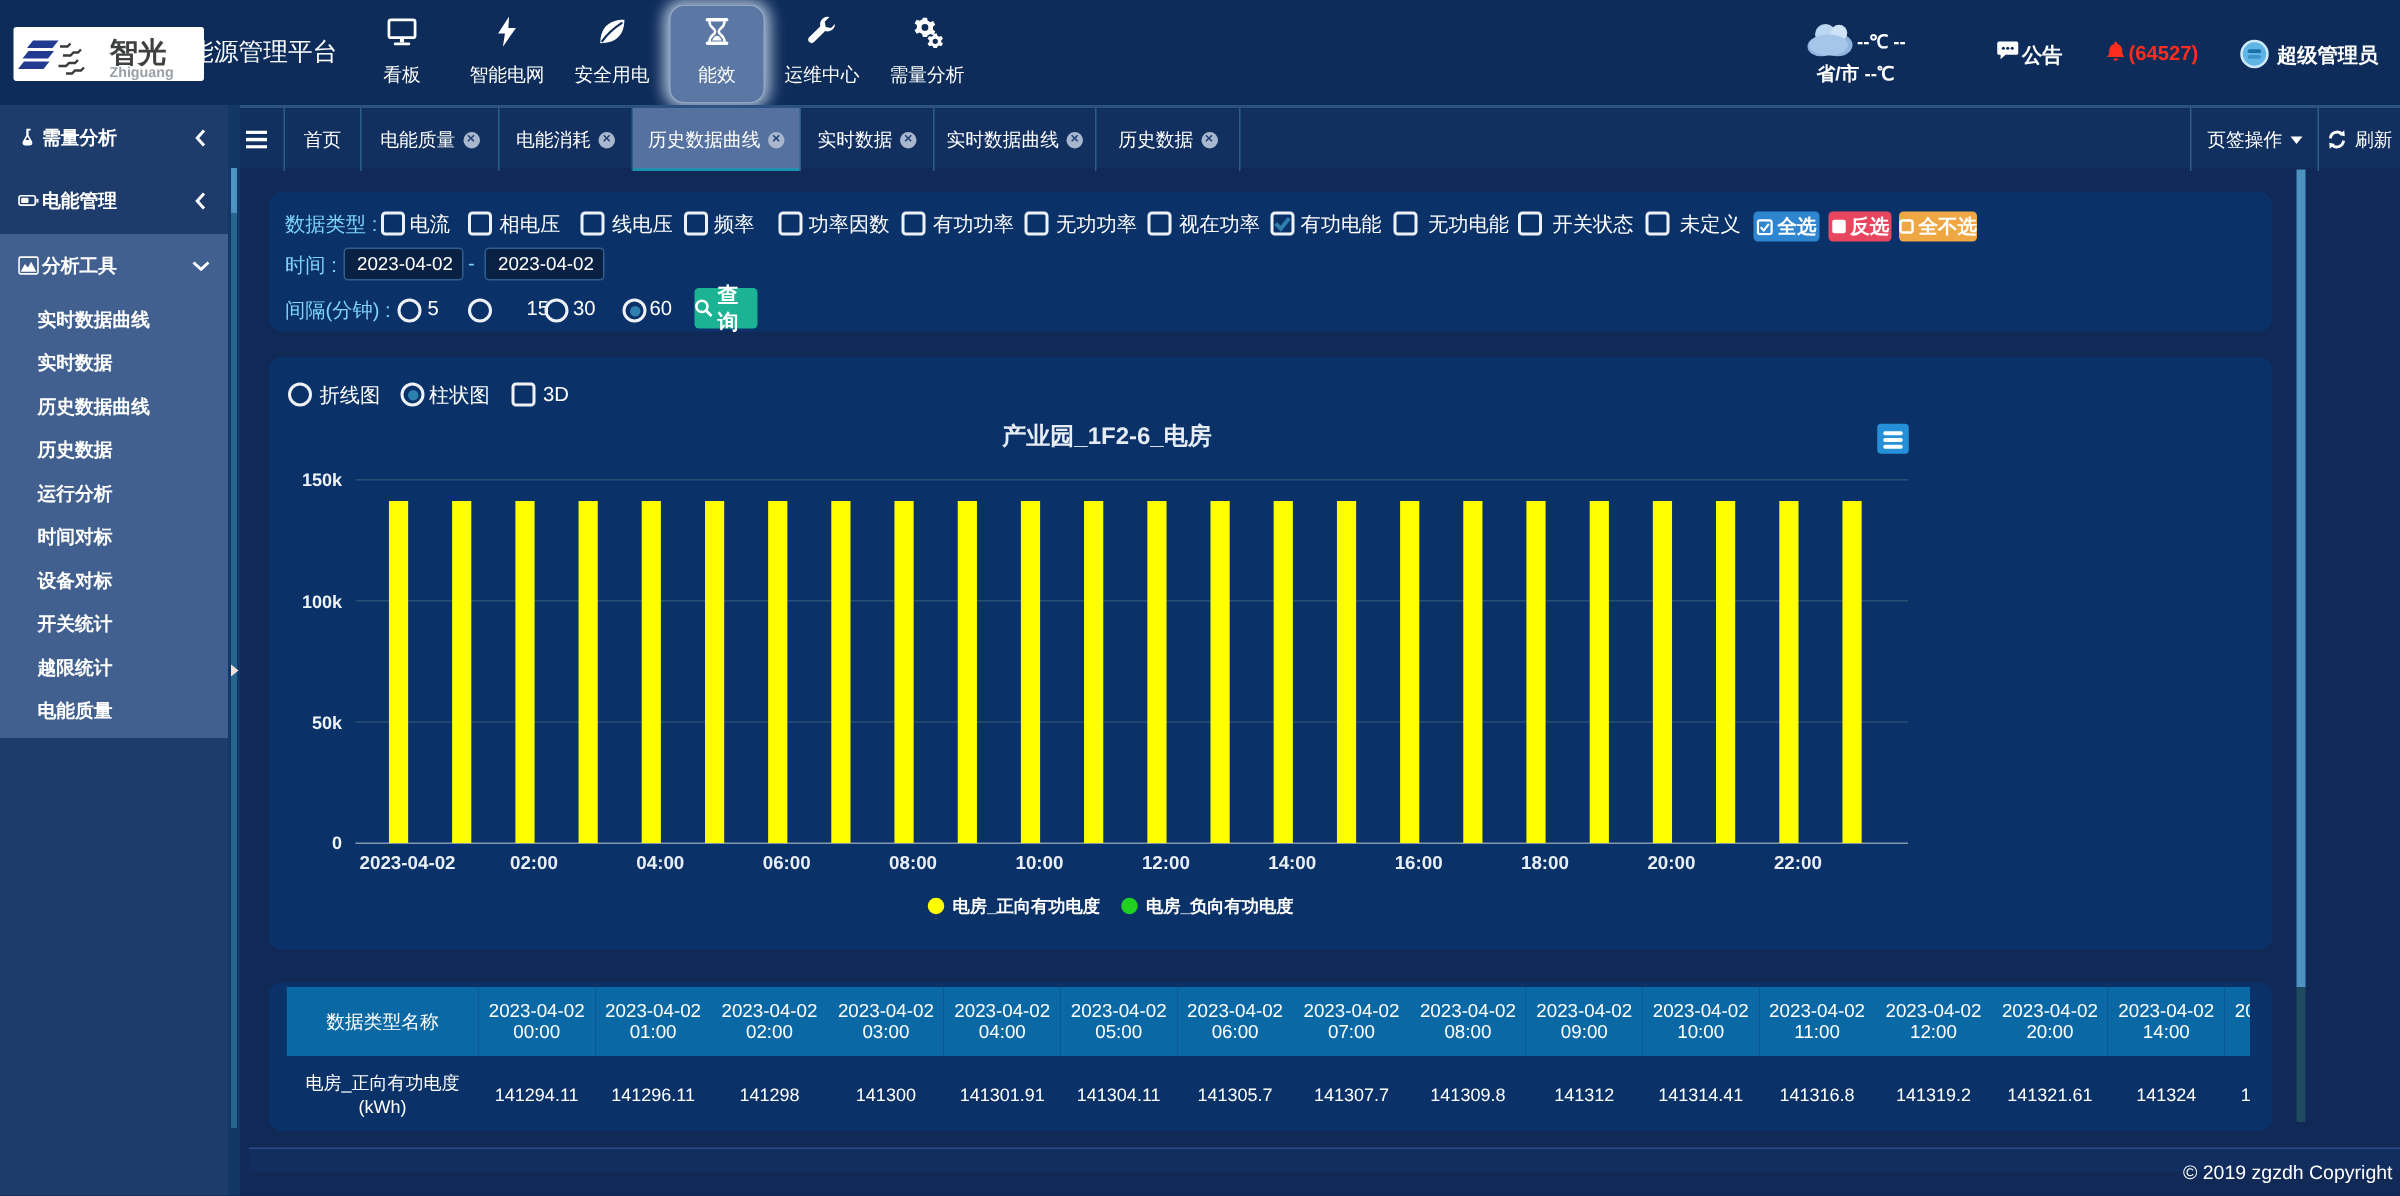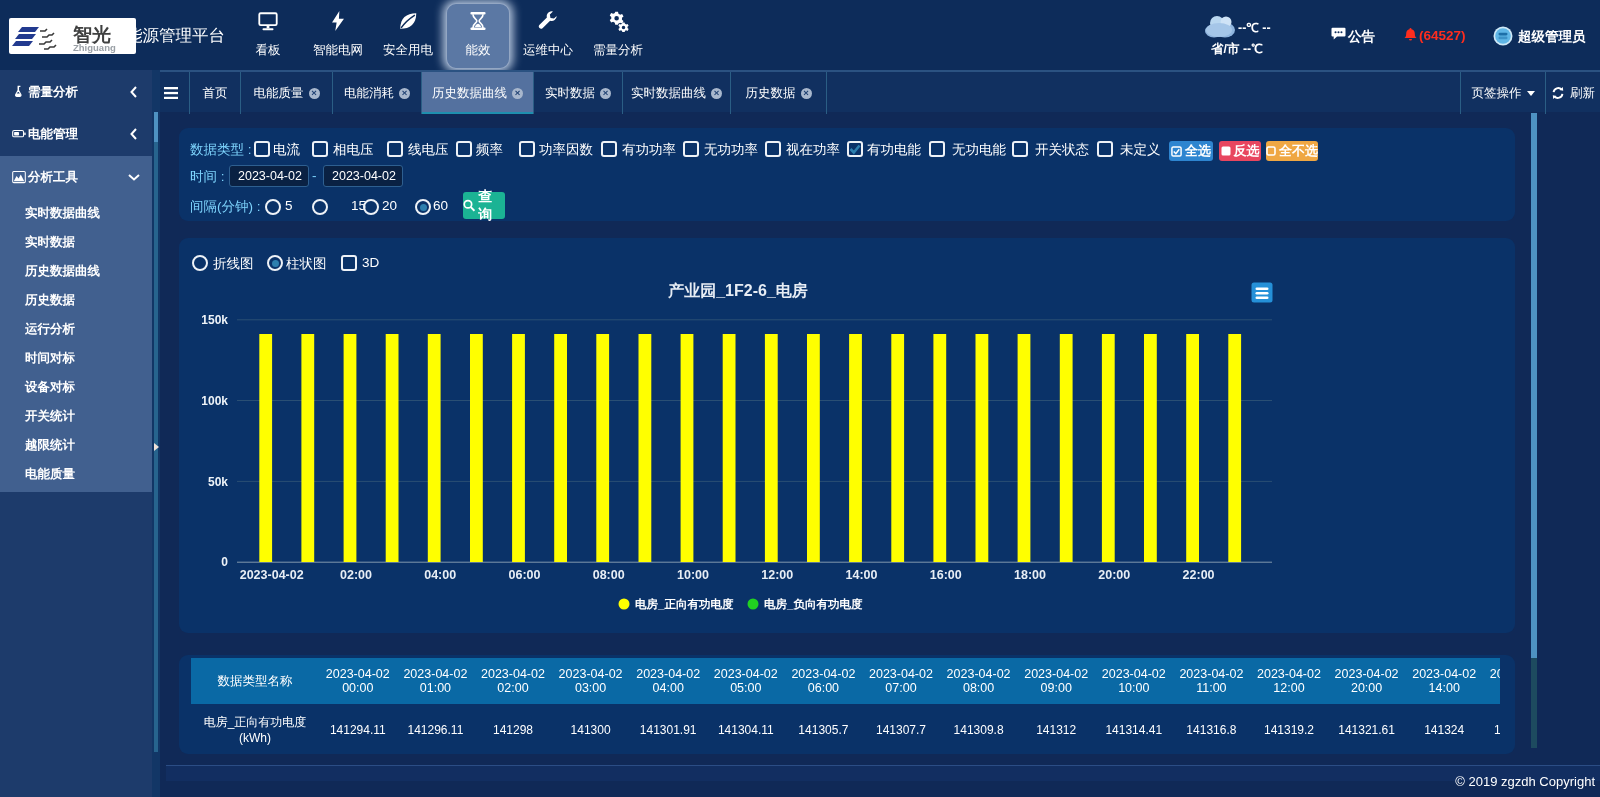--- a/index.html
+++ b/index.html
@@ -239,21 +239,21 @@
  <div class="flabel" style="left:11px;top:40px;">时间 :</div>
  <div class="dinput" style="left:50px;top:37px;">2023-04-02</div>
  <div class="flabel" style="left:133px;top:40px;">-</div>
  <div class="dinput" style="left:144px;top:37px;">2023-04-02</div>
  <div class="flabel" style="left:11px;top:70px;">间隔(分钟) :</div>
  <div class="radio" style="left:86px;top:71px;"></div>
     <div class="cblabel" style="left:106px;top:70px;">5</div>
  <div class="radio" style="left:133px;top:71px;"></div>
     <div class="cblabel" style="left:152px;top:70px;margin-left:20px;">15</div>
  <div class="radio" style="left:184px;top:71px;"></div>
-    <div class="cblabel" style="left:203px;top:70px;">20</div>
+    <div class="cblabel" style="left:203px;top:70px;">30</div>
  <div class="radio sel" style="left:236px;top:71px;"></div>
     <div class="cblabel" style="left:254px;top:70px;">60</div>
  <div class="btn" style="left:284px;top:64px;width:42px;height:27px;background:#1bb394;font-size:14px;font-weight:bold;"><svg width="13" height="13" viewBox="0 0 13 13">
         <circle cx="5.2" cy="5.2" r="3.9" fill="none" stroke="#fff" stroke-width="1.8"></circle>
         <line x1="8.2" y1="8.2" x2="12" y2="12" stroke="#fff" stroke-width="2"></line>
       </svg>查询</div>
 </div>
 <div class="panel" style="left:179px;top:238px;width:1336px;height:395px;">
  <div class="radio" style="left:13px;top:17px;"></div>
     <div class="cblabel" style="left:34px;top:17px;">折线图</div>

